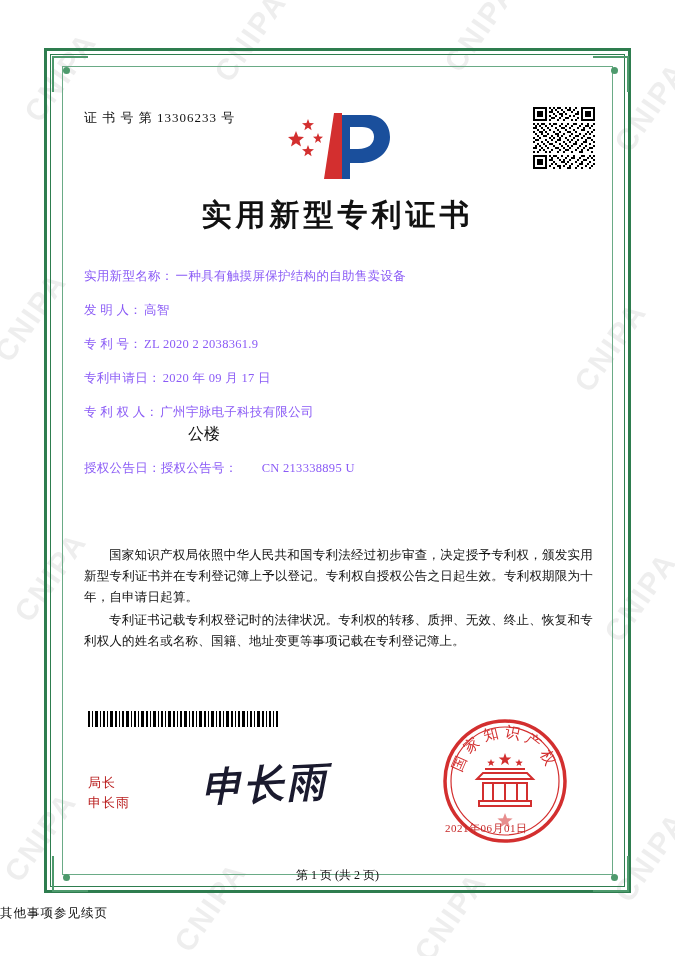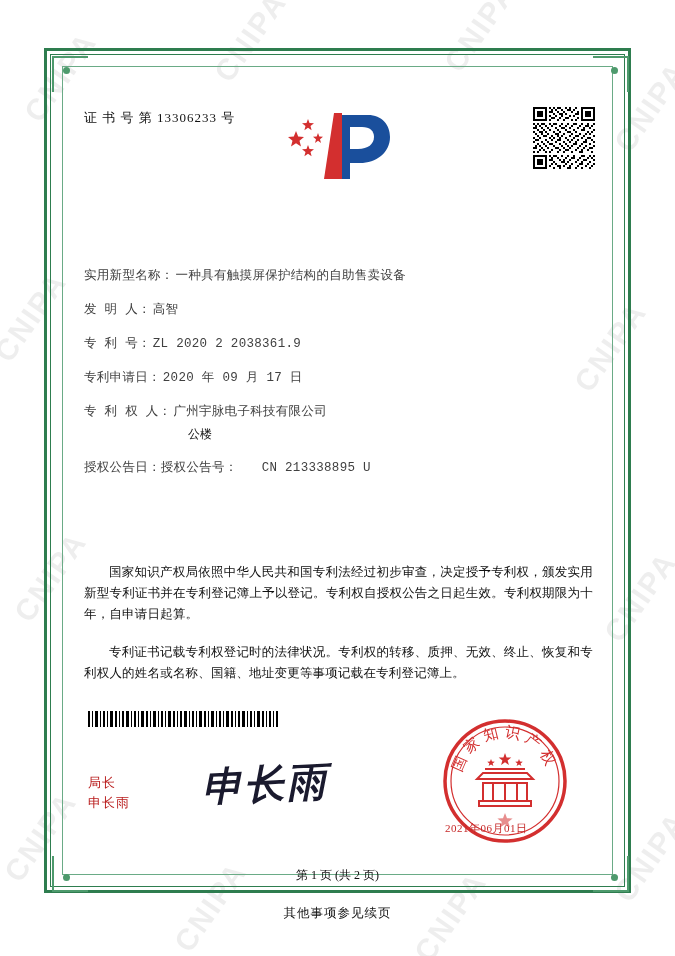--- a/index.html
+++ b/index.html
@@ -147,59 +147,58 @@
     position: absolute;
     left: 22px;
     right: 20px;
     top: 200px;
   }
   .field-row {
     display: flex;
     align-items: flex-end;
     font-size: 12.5px;
     line-height: 18px;
-    color: #404040;
+    color: #8b5cf6;
     margin-bottom: 16px;
     letter-spacing: 0.3px;
-    font-family: Liberation Mono, monospace;
   }
   .field-label {
     white-space: pre;
     flex: 0 0 auto;
   }
   .field-value {
     flex: 1 1 auto;
     padding-left: 2px;
   }
   .field-value2 {
     flex: 0 0 auto;
     padding-left: 24px;
   }
   .field-cont {
-    font-size: 12px;
+    font-size: 16px;
     line-height: 18px;
     color: #111;
     margin-top: -12px;
     margin-bottom: 16px;
     padding-left: 104px;
   }
 
   .paragraphs {
     position: absolute;
     left: 22px;
     right: 20px;
     top: 478px;
     font-size: 12.5px;
     line-height: 21px;
     color: #111;
     text-align: justify;
     letter-spacing: 0.2px;
   }
   .paragraphs p {
-    margin: 17px 0 2px 0;
+    margin: 0 0 2px 0;
     text-indent: 25px;
   }
 
   
   .barcode {
     position: absolute;
     left: 26px;
     top: 644px;
     width: 190px;
     height: 16px;
@@ -252,21 +251,20 @@
     top: 800px;
     text-align: center;
     font-size: 12px;
     color: #111;
   }
 
   .footer-note {
     position: absolute;
     left: 0; right: 0;
     top: 905px;
-    text-align: center;
     font-size: 12.5px;
     color: #111;
     letter-spacing: 1px;
     z-index: 2;
   }
 </style>
 </head>
 <body>
 
 <div class="watermark-layer">
@@ -548,20 +546,21 @@
 
         <g fill="#d32f2f">
           <polygon points="16,20 18.2,25.6 24,26 19.5,29.8 21,35.6 16,32.3 11,35.6 12.5,29.8 8,26 13.8,25.6"></polygon>
           <polygon points="28,8 29.5,12 34,12.3 30.5,15 31.6,19.2 28,16.8 24.4,19.2 25.5,15 22,12.3 26.5,12"></polygon>
           <polygon points="28,34 29.5,38 34,38.3 30.5,41 31.6,45.2 28,42.8 24.4,45.2 25.5,41 22,38.3 26.5,38"></polygon>
           <polygon points="38,22 39.3,25.5 43,25.8 40,28.2 41,32 38,29.8 35,32 36,28.2 33,25.8 36.7,25.5"></polygon>
         </g>
       </svg>
     </div>
 
+    <div class="cert-title">实用新型专利证书</div>
 
     <div class="fields">
 
       <div class="field-row">
         <span class="field-label">实用新型名称：</span>
         <span class="field-value">一种具有触摸屏保护结构的自助售卖设备</span>
       </div>
 
       <div class="field-row">
         <span class="field-label">发 明 人：</span>

